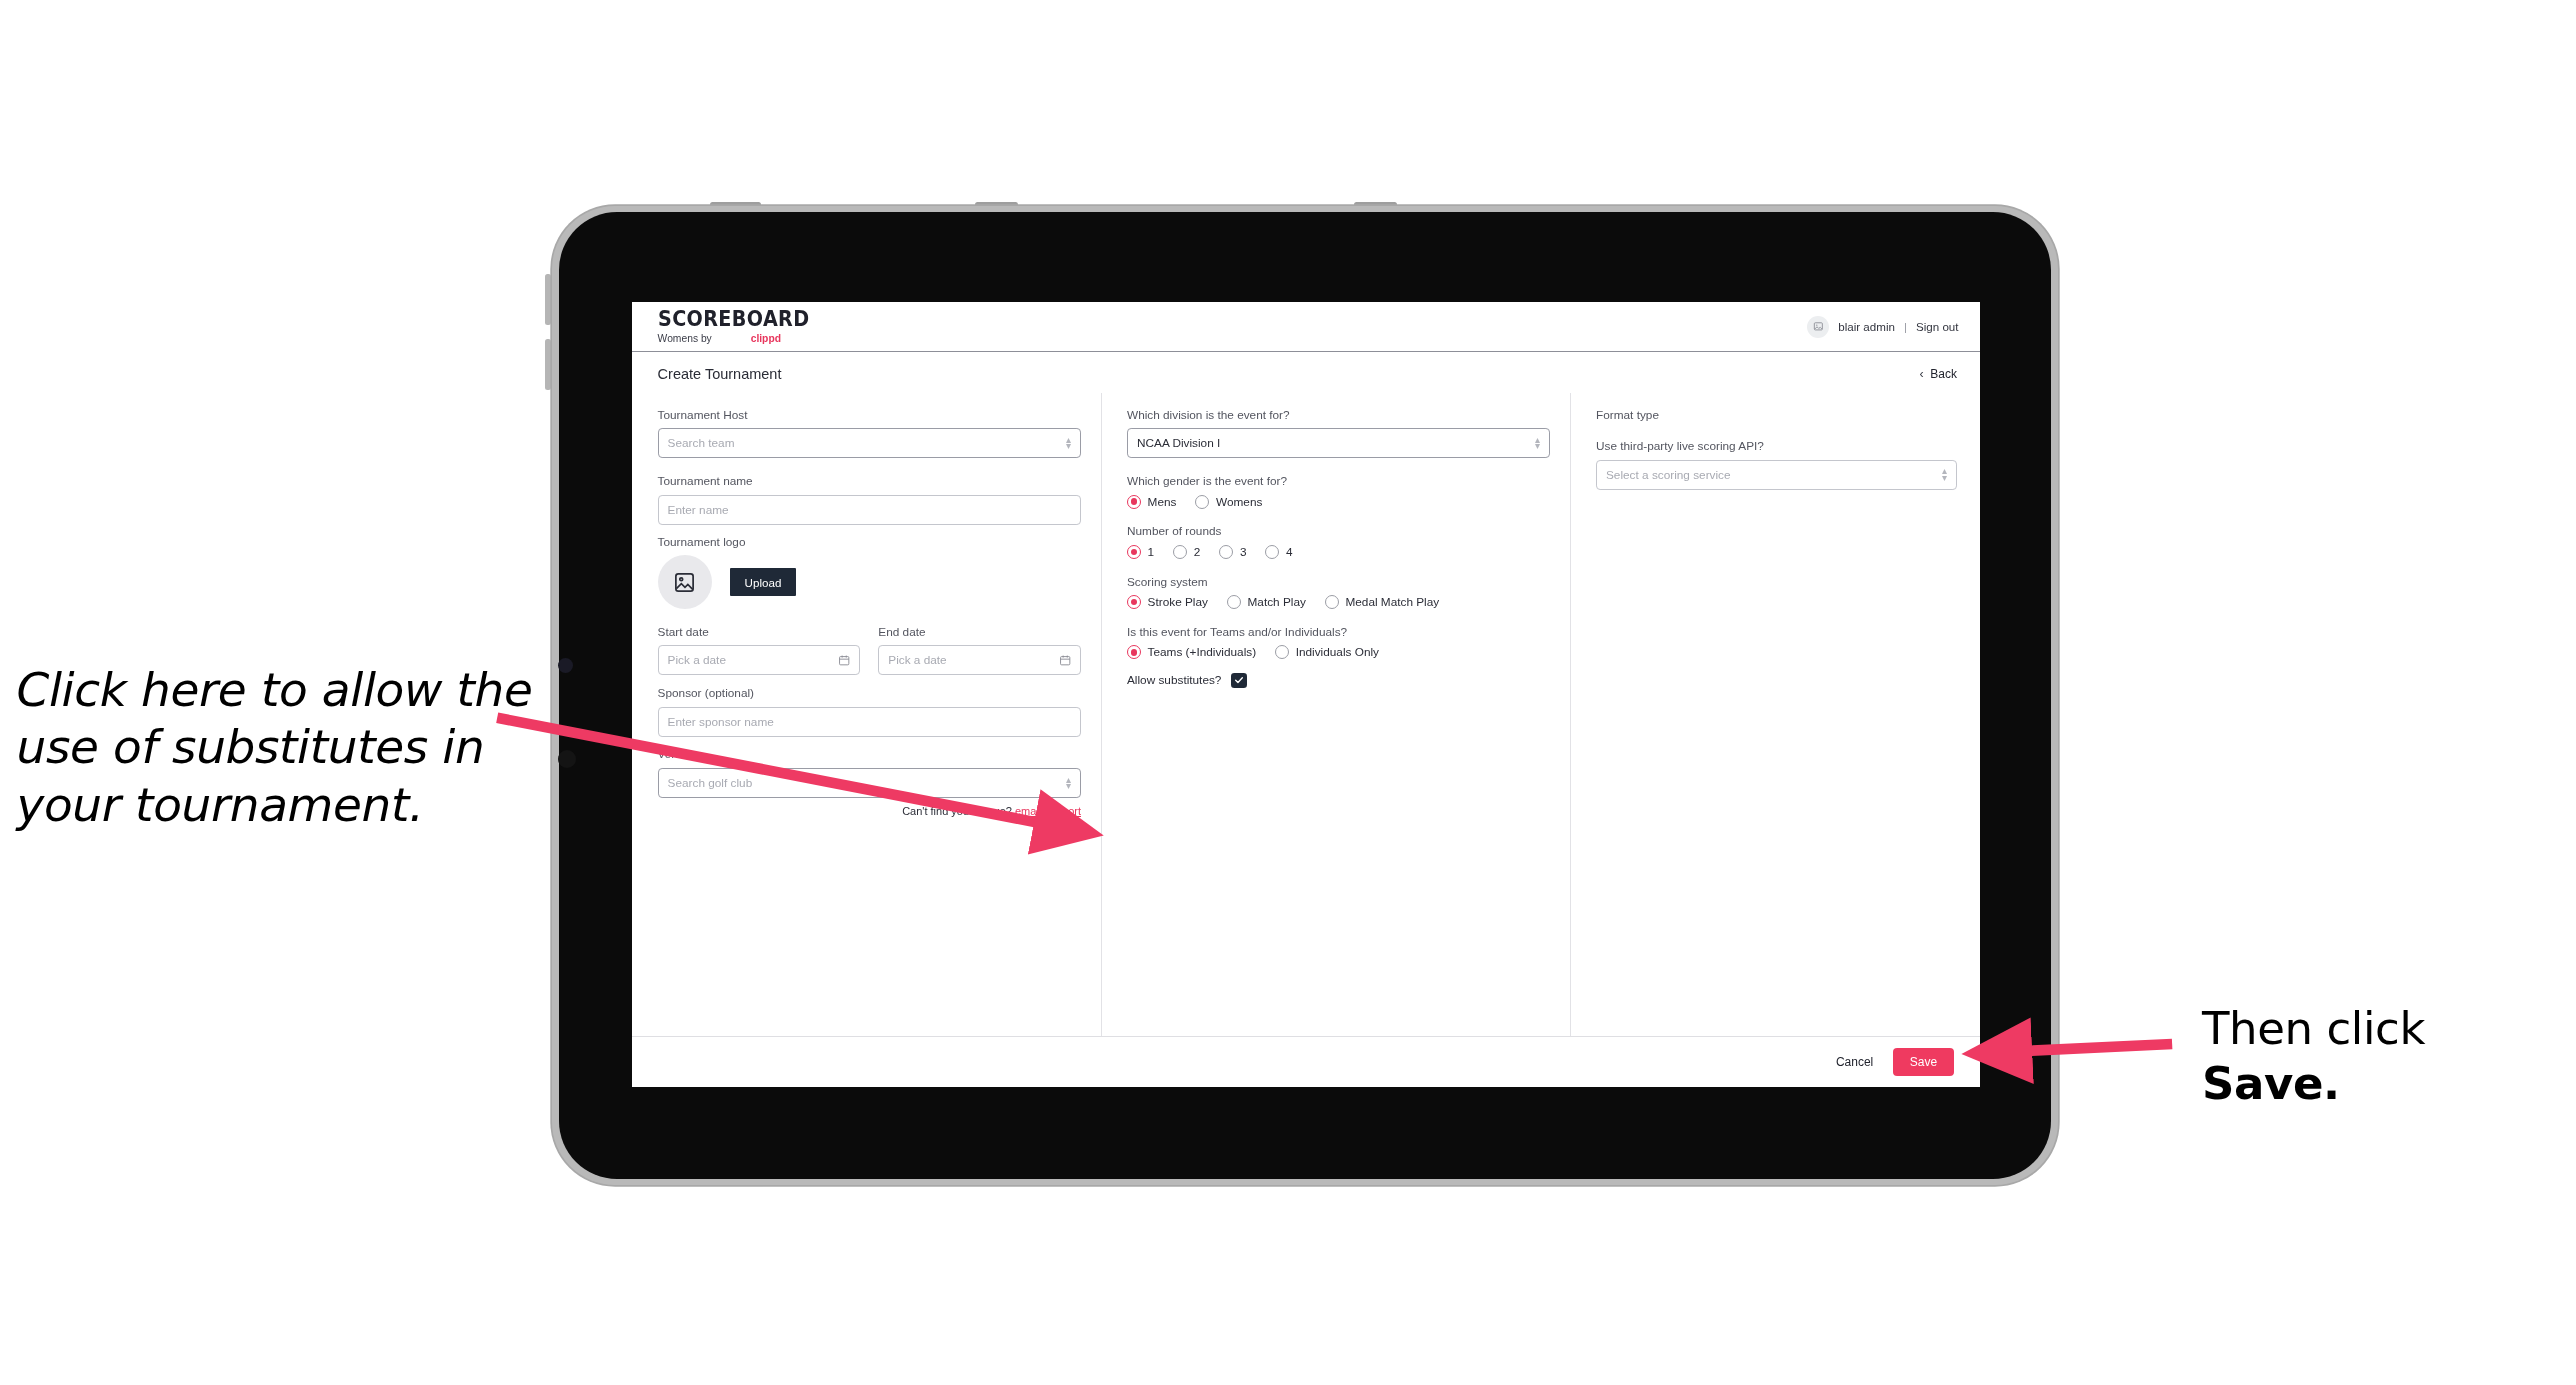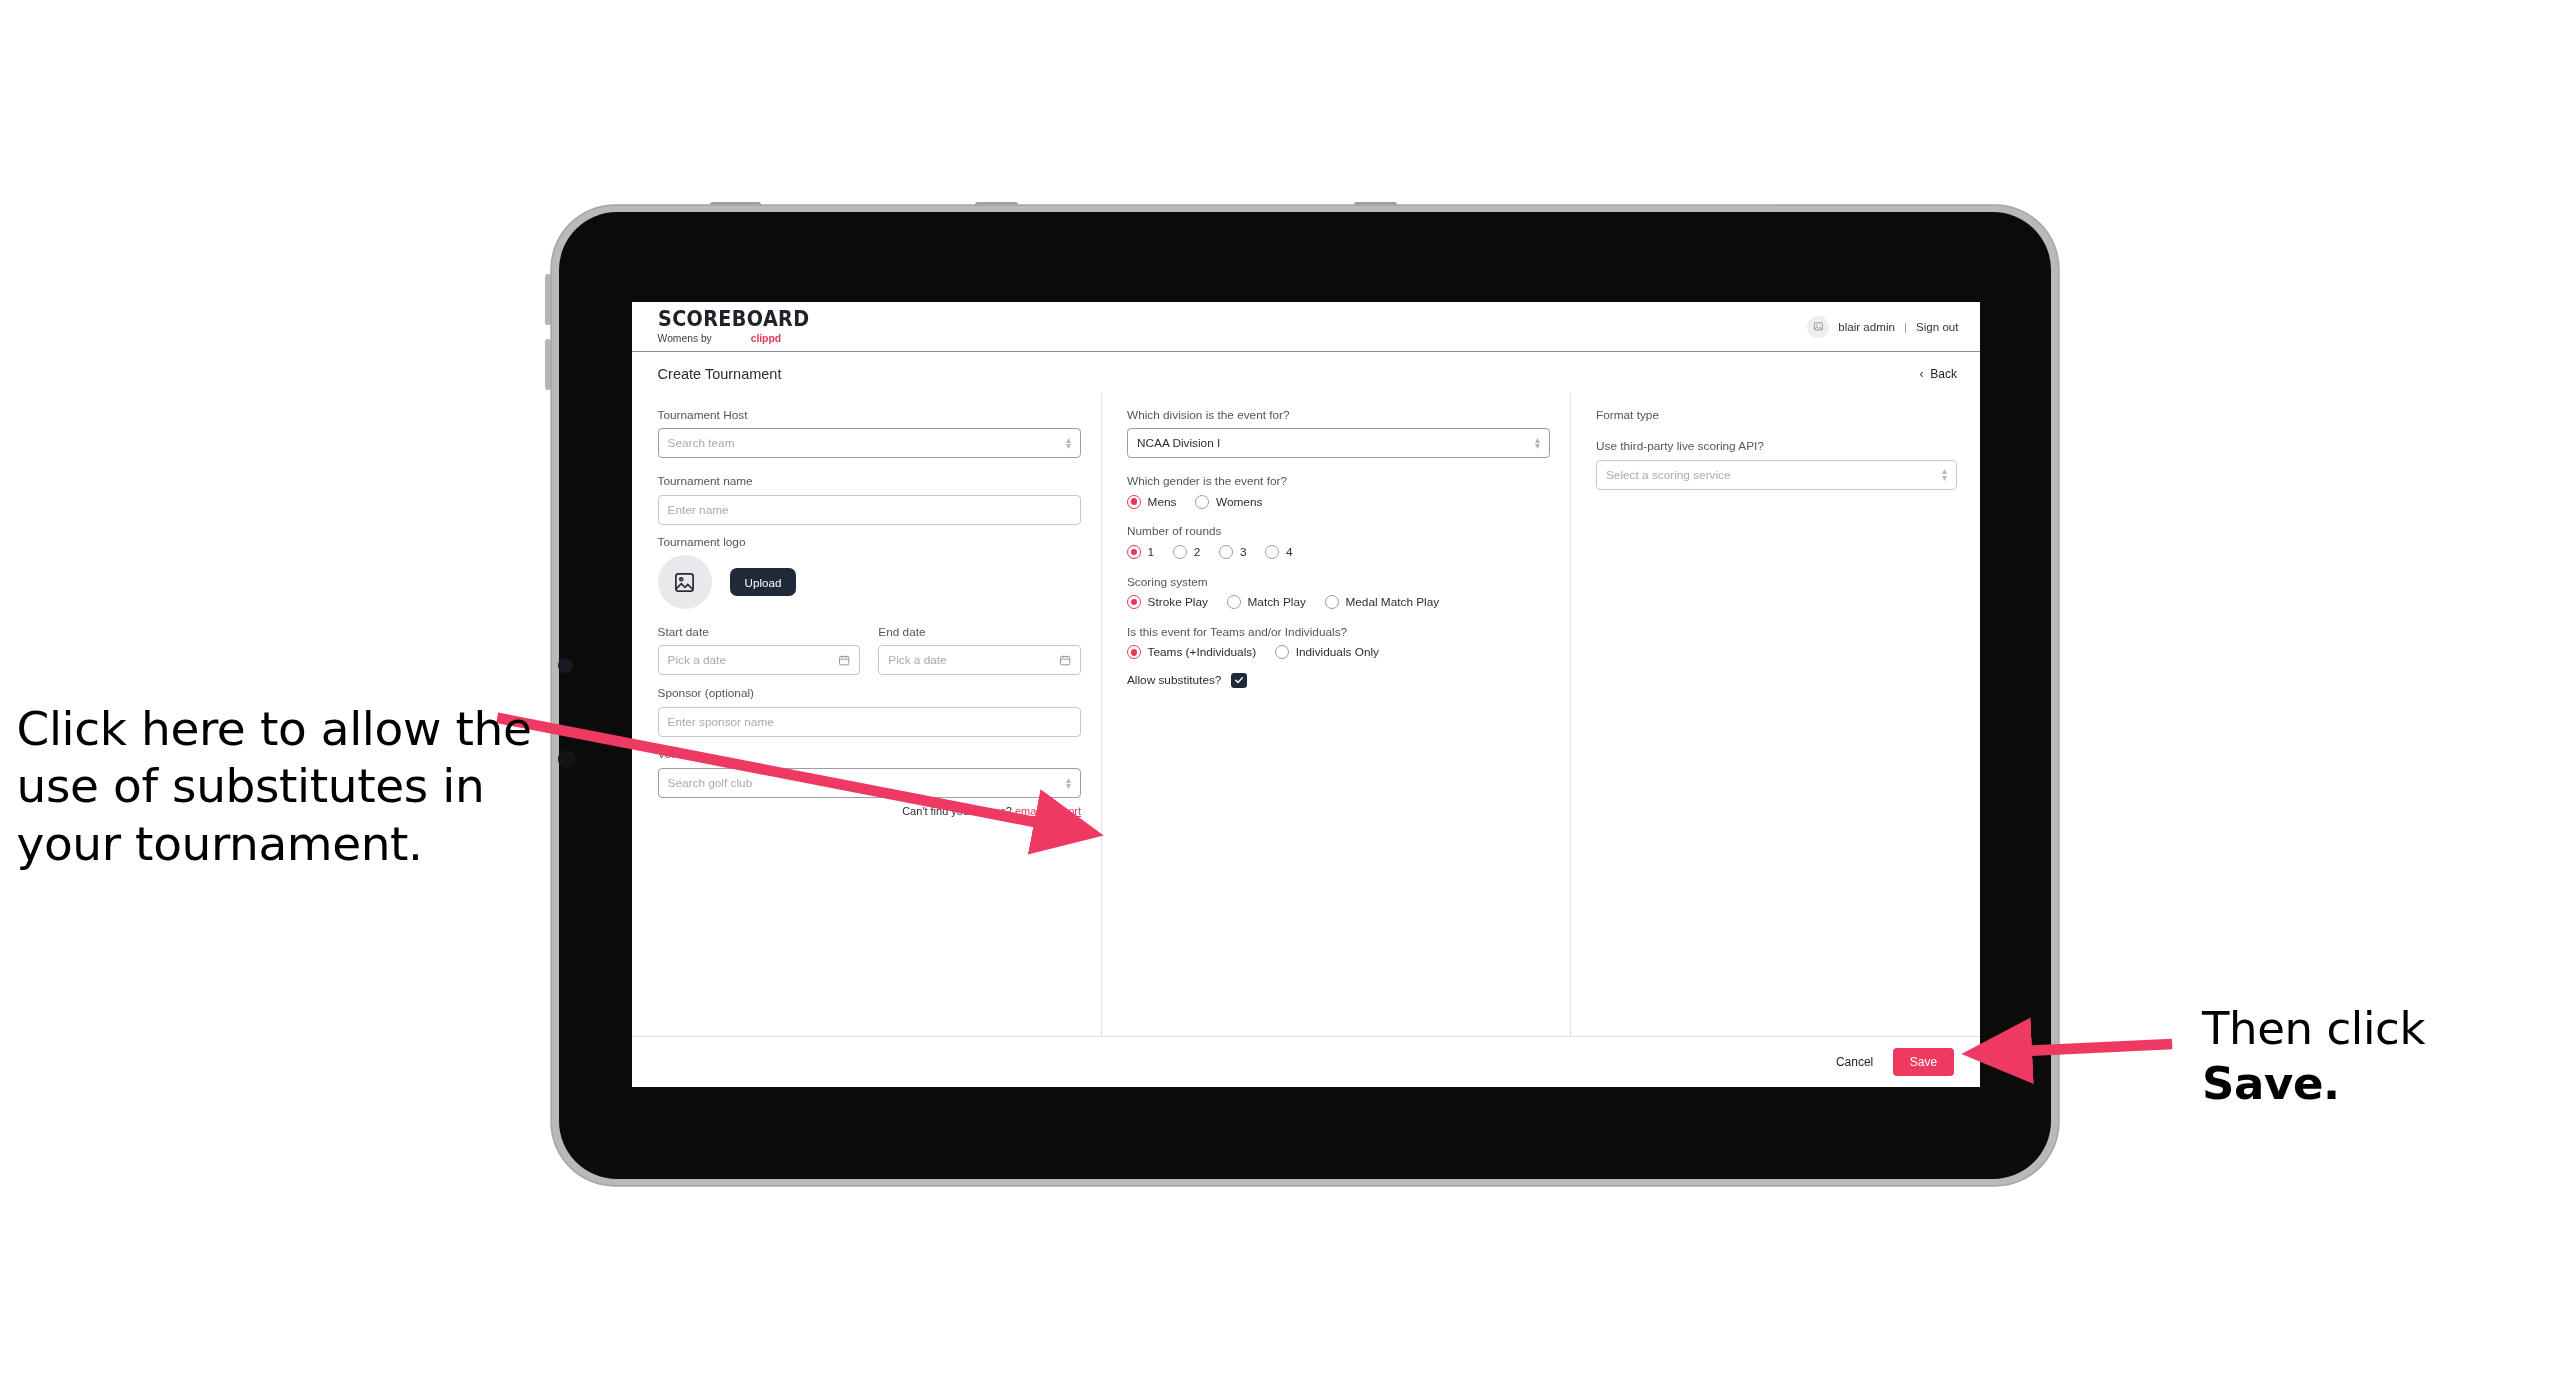--- a/index.html
+++ b/index.html
@@ -116,21 +116,21 @@
 
   
   .logorow{ display:flex; align-items:center; gap:18px; margin-top:3.3px; }
   .logocircle{
     width:54px; height:54px; border-radius:50%; background:#e9e9ec;
     display:flex; align-items:center; justify-content:center;
   }
   .logocircle svg{ width:23px; height:23px; }
   .uploadbtn{
     background:#1f2937; color:#fff; font-size:11.6px; border:none;
-    border-radius:7px; padding:7.4px 15px; cursor:pointer;
+    border-radius:1px; padding:7.4px 15px; cursor:pointer;
   }
 
   
   .daterow{ display:flex; gap:18px; }
   .datecol{ flex:1; }
   .calicon{ margin-left:auto; color:#8b8d95; display:flex; }
   .calicon svg{ width:12.4px; height:12.4px; }
 
   .helper{ text-align:right; font-size:11px; color:#2c2e38; margin-top:7.4px; }
   .helper a{ color:#e8365d; text-decoration:underline; cursor:pointer; }
@@ -172,24 +172,25 @@
   }
   .cancelbtn{ font-size:12px; color:#22242e; background:none; border:none;
               cursor:pointer; font-family:inherit; }
   .savebtn{
     background:#ef3a60; color:#fff; border:none; border-radius:4.1px;
     font-size:12px; padding:6.6px 16.5px; cursor:pointer; font-family:inherit;
   }
 
   
   .anno-left{
-    position:absolute; left:16.5px; top:700px; width:537px;
+    position:absolute; left:16.5px; top:661px; width:537px;
     font-size:47px; line-height:1.22; color:#000;
     font-family:"DejaVu Sans", sans-serif; font-weight:400;
     letter-spacing:-0.4px;
+    font-style:italic;
   }
   .anno-right{
     position:absolute; left:2202px; top:1002px; width:347px;
     font-size:45px; line-height:1.22; color:#000;
     font-family:"DejaVu Sans", sans-serif;
     letter-spacing:-0.4px;
   }
   .anno-right b{ font-weight:700; }
   .arrows{ position:absolute; left:0; top:0; width:2576px; height:1386px;
            pointer-events:none; }

